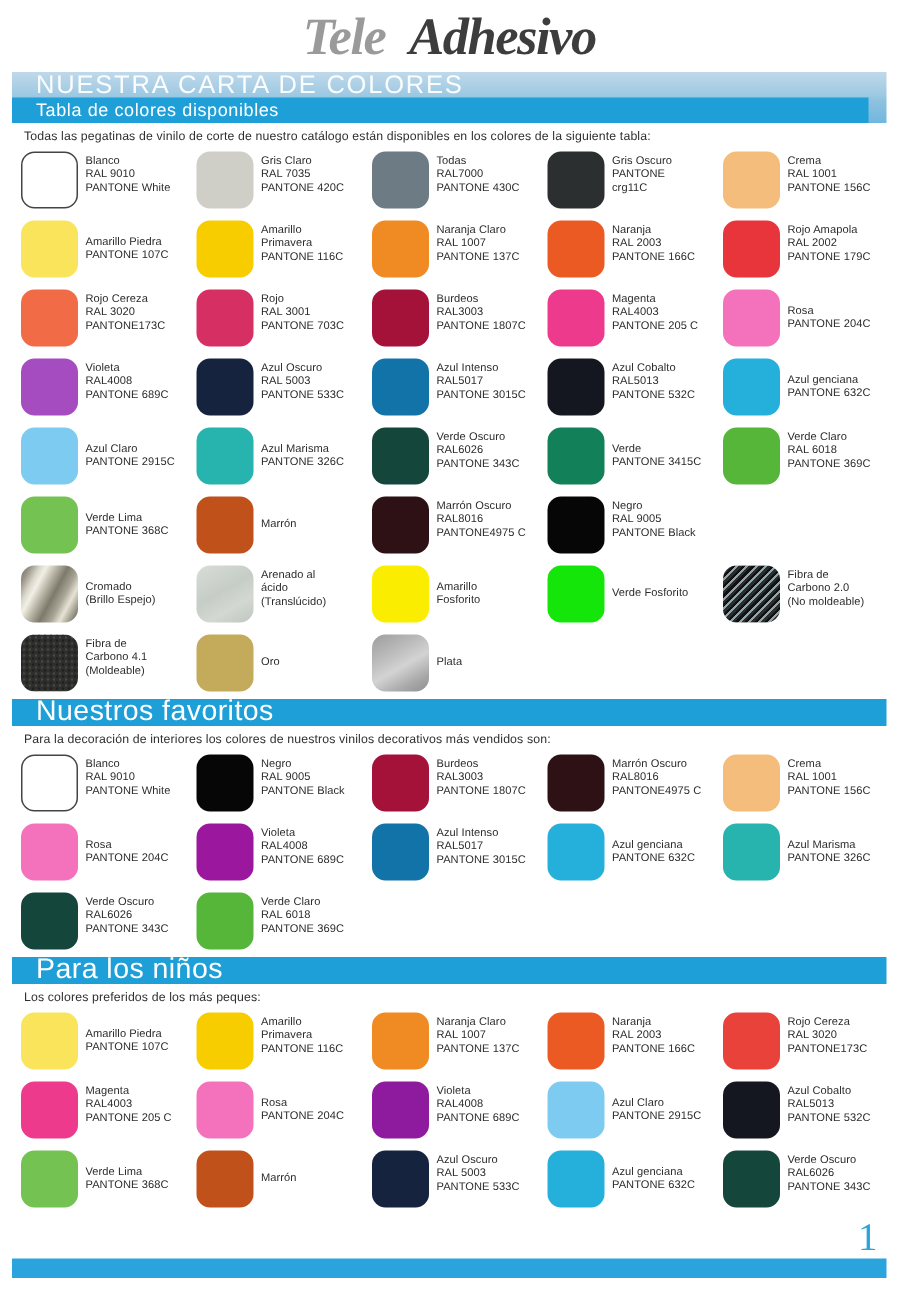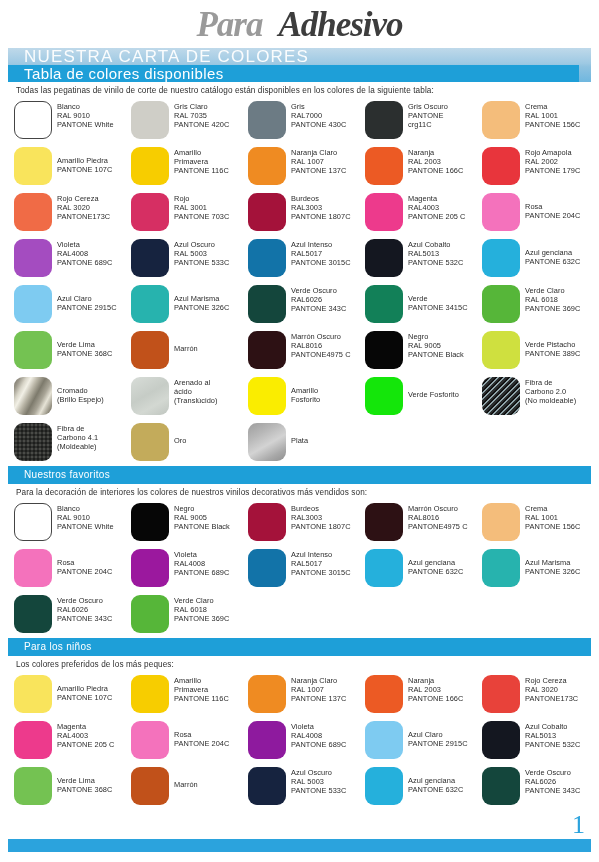--- a/index.html
+++ b/index.html
@@ -13,25 +13,25 @@
         font-style:italic;font-size:35px;letter-spacing:-1px;line-height:1;}
   .logo .t1{color:#9a9a9a;}
   .logo .t2{color:#3d3d3d;margin-left:16px;}
 
   
   .banner{position:relative;margin:0 8px;height:34px;
           background:linear-gradient(to bottom,#bfd9ea 0%,#9ec9e3 45%,#8fc2e0 55%,#6fb7df 100%);}
   .banner-title{position:absolute;left:16px;top:-1px;font-size:17px;color:#ffffff;
                 letter-spacing:1.2px;font-weight:400;opacity:.95;}
   .banner-sub{position:absolute;left:0;right:12px;bottom:0;height:17px;
-              background:#1e9fd8;color:#fff;font-size:15px;padding-left:16px;
+              background:#1e9fd8;color:#fff;font-size:12px;padding-left:16px;
               line-height:17px;letter-spacing:.4px;box-sizing:border-box;}
 
   .section-bar{margin:0 8px;height:18px;background:#1e9fd8;color:#fff;
-               font-size:10px;line-height:18px;padding-left:16px;
+               font-size:19px;line-height:18px;padding-left:16px;
                box-sizing:border-box;letter-spacing:.3px;}
   .intro{font-size:8.2px;color:#2f2f2f;margin:4px 0 3px 16px;letter-spacing:.1px;}
 
   
   .grid{position:relative;margin-left:14px;}
   .row{display:flex;}
   .cell{width:117px;height:46px;display:flex;align-items:flex-start;}
   .chip{width:38px;height:38px;border-radius:9px;flex:0 0 auto;margin-top:3px;}
   .chip.outline{border:1px solid #444;background:#fff;box-sizing:border-box;}
   .lbl{margin-left:5px;margin-top:4px;font-size:7.4px;line-height:9.1px;
@@ -59,21 +59,21 @@
   .pagenum{position:absolute;right:14px;bottom:24px;font-size:26px;color:#2ba3dd;
            font-family:"Liberation Serif",serif;line-height:1;}
 </style>
 </head>
 <body>
 
 <div class="page">
 
   <div class="logo-wrap">
     <div class="logo">
-      <span class="t1">Para</span><span class="t2">Adhesivo</span>
+      <span class="t1">Tele</span><span class="t2">Adhesivo</span>
     </div>
   </div>
 
   <div class="banner">
     <div class="banner-title">NUESTRA CARTA DE COLORES</div>
     <div class="banner-sub">Tabla de colores disponibles</div>
   </div>
 
   <div id="sections-root">
       <div class="intro">Todas las pegatinas de vinilo de corte de nuestro catálogo están disponibles en los colores de la siguiente tabla:</div>
@@ -91,21 +91,21 @@
             <div class="chip" style="background: rgb(207, 206, 199);"></div>
             <div class="lbl">
               <span class="n">Gris Claro</span>
               <span class="n">RAL 7035</span>
               <span class="n">PANTONE 420C</span>
             </div>
           </div>
           <div class="cell">
             <div class="chip" style="background: rgb(108, 123, 132);"></div>
             <div class="lbl">
-              <span class="n">Gris</span>
+              <span class="n">Todas</span>
               <span class="n">RAL7000</span>
               <span class="n">PANTONE 430C</span>
             </div>
           </div>
           <div class="cell">
             <div class="chip" style="background: rgb(43, 47, 47);"></div>
             <div class="lbl">
               <span class="n">Gris Oscuro</span>
               <span class="n">PANTONE</span>
               <span class="n">crg11C</span>
@@ -303,27 +303,20 @@
               <span class="n">RAL8016</span>
               <span class="n">PANTONE4975 C</span>
             </div>
           </div>
           <div class="cell">
             <div class="chip" style="background: rgb(6, 6, 6);"></div>
             <div class="lbl">
               <span class="n">Negro</span>
               <span class="n">RAL 9005</span>
               <span class="n">PANTONE Black</span>
-            </div>
-          </div>
-          <div class="cell mid">
-            <div class="chip" style="background: rgb(207, 224, 63);"></div>
-            <div class="lbl">
-              <span class="n">Verde Pistacho</span>
-              <span class="n">PANTONE 389C</span>
             </div>
           </div>
         </div>
         <div class="row">
           <div class="cell mid">
             <div class="chip cromado"></div>
             <div class="lbl">
               <span class="n">Cromado</span>
               <span class="n">(Brillo Espejo)</span>
             </div>

